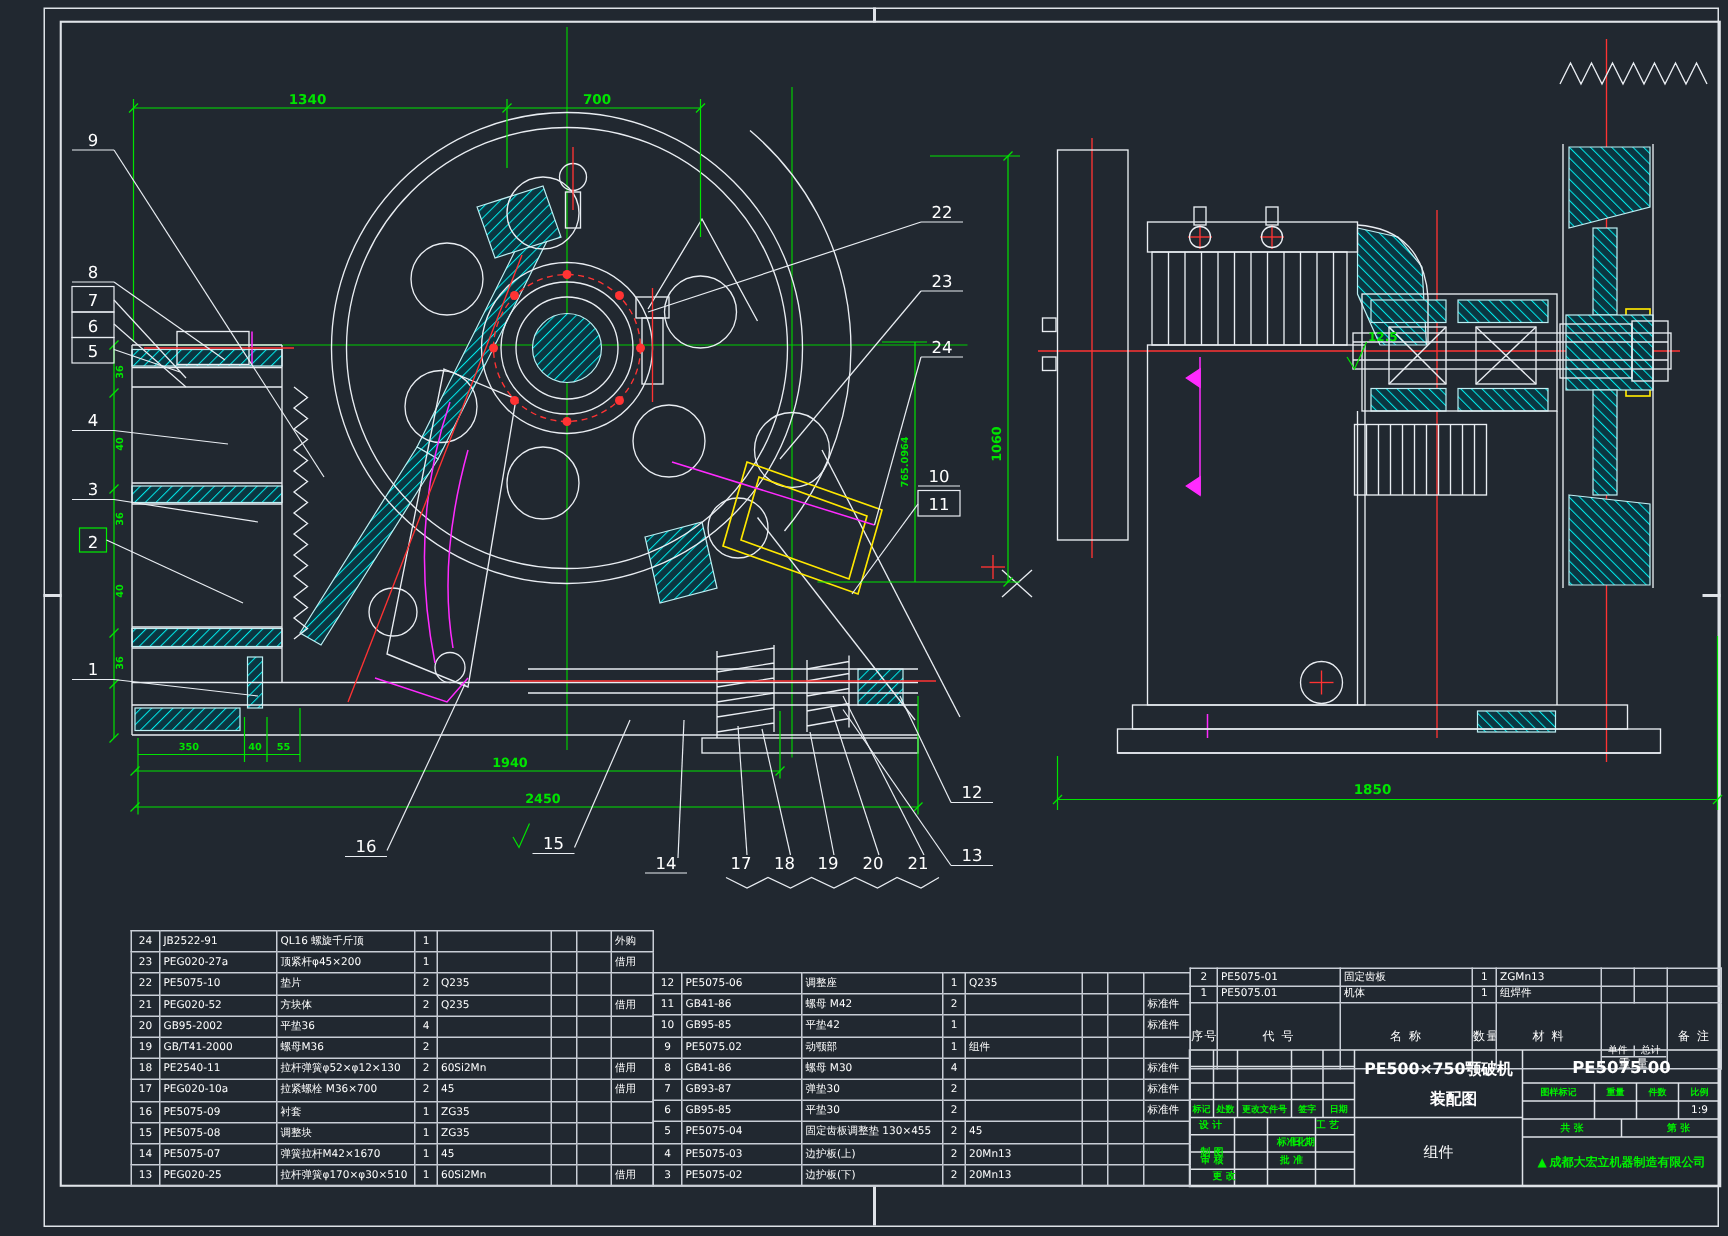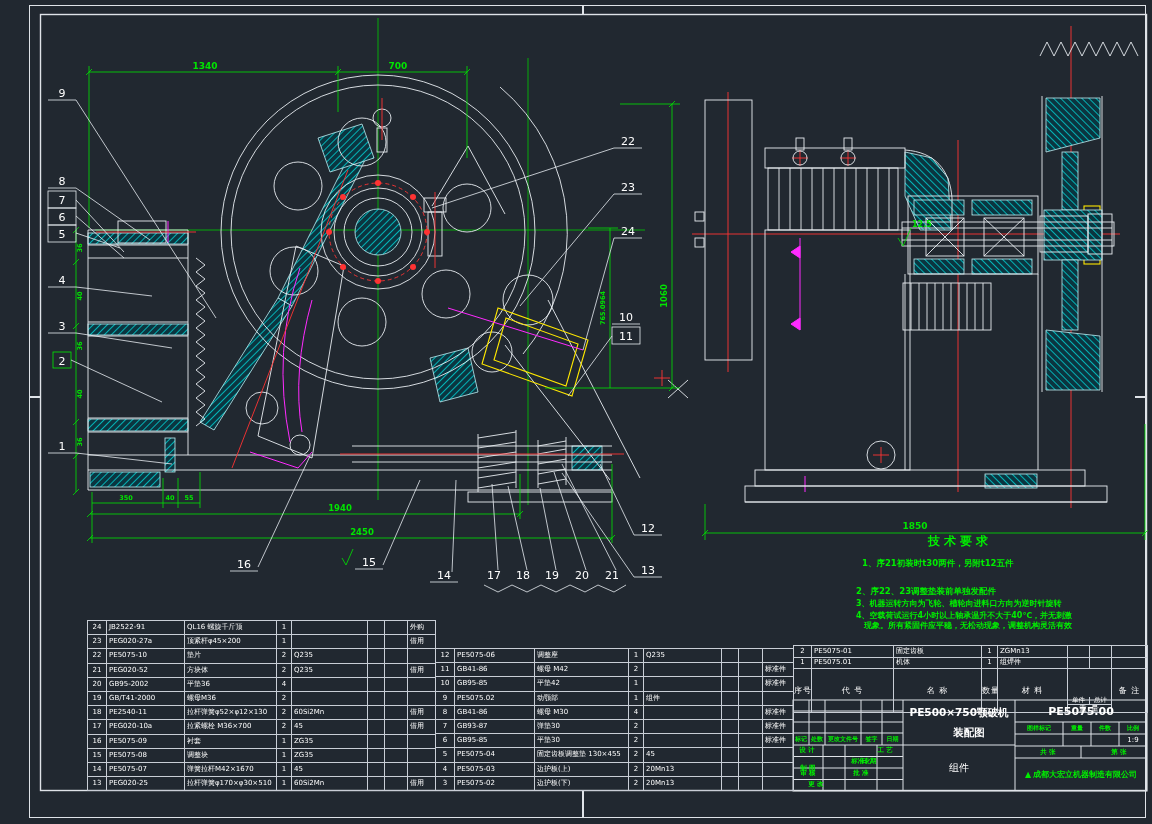--- a/index.html
+++ b/index.html
@@ -383,28 +383,20 @@
         <line x1="1015" y1="734" x2="1147" y2="734"></line>
     <line x1="1015" y1="746" x2="1147" y2="746"></line>
         <line x1="1015" y1="758" x2="1147" y2="758"></line>
     <line x1="1063" y1="722" x2="1063" y2="746"></line>
         <line x1="1091" y1="722" x2="1091" y2="746"></line>
     <line x1="1119" y1="722" x2="1119" y2="746"></line>
     <line x1="1081" y1="746" x2="1081" y2="758"></line>
   </g>
 </svg>
 
-<div class="tech">
-  <span class="t-title">技术要求</span>
-  <span class="t1">1、序21初装时t30两件，另附t12五件</span>
-  <span class="t2">2、序22、23调整垫装前单独发配件</span>
-  <span class="t3">3、机器运转方向为飞轮、槽轮向进料口方向为逆时针旋转</span>
-  <span class="t4">4、空载荷试运行4小时以上轴承温升不大于40℃，并无刺激</span>
-  <span class="t5">现象。所有紧固件应平稳，无松动现象，调整机构灵活有效</span>
-</div>
 
 <table class="ptable" id="tleft" style="left:87px;top:620px;width:348px;">
   <colgroup>
         <col style="width:19px">
         <col style="width:78px">
         <col style="width:92px">
         <col style="width:15px">
         <col style="width:76px">
         <col style="width:17px">
         <col style="width:23px">

